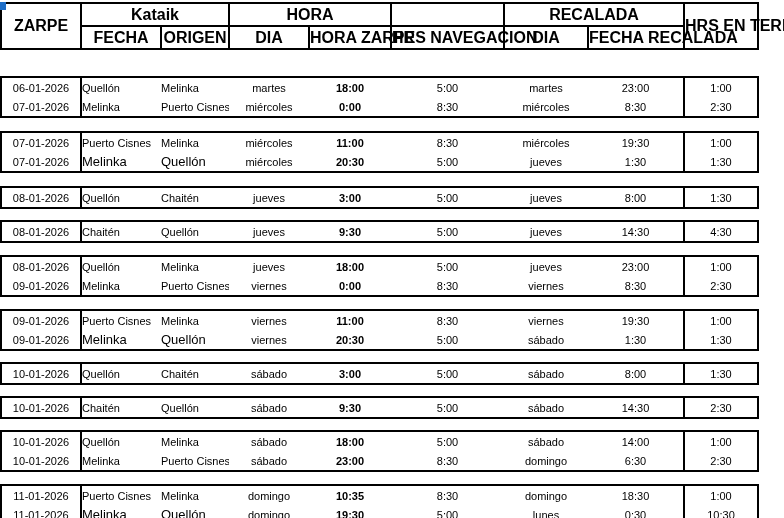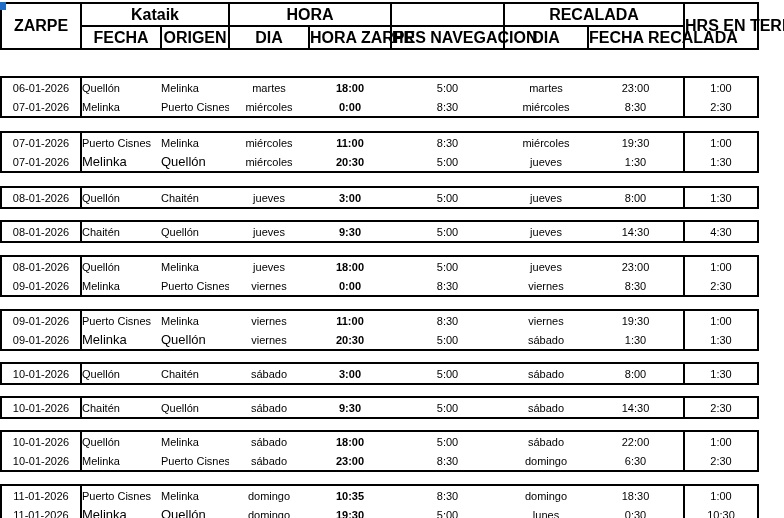--- a/index.html
+++ b/index.html
@@ -396,21 +396,21 @@
     </colgroup>
     <tbody>
   <tr>
     <td class="c-fecha">10-01-2026</td>
     <td class="c-origen">Quellón</td>
     <td class="c-destino">Melinka</td>
     <td class="c-dia1">sábado</td>
     <td class="c-hzarpe">18:00</td>
     <td class="c-hnav">5:00</td>
     <td class="c-dia2">sábado</td>
-    <td class="c-hrec">22:00</td>
+    <td class="c-hrec">14:00</td>
     <td class="c-term">1:00</td>
   </tr>
 
   <tr>
     <td class="c-fecha">10-01-2026</td>
     <td class="c-origen">Melinka</td>
     <td class="c-destino">Puerto Cisnes</td>
     <td class="c-dia1">sábado</td>
     <td class="c-hzarpe">23:00</td>
     <td class="c-hnav">8:30</td>

